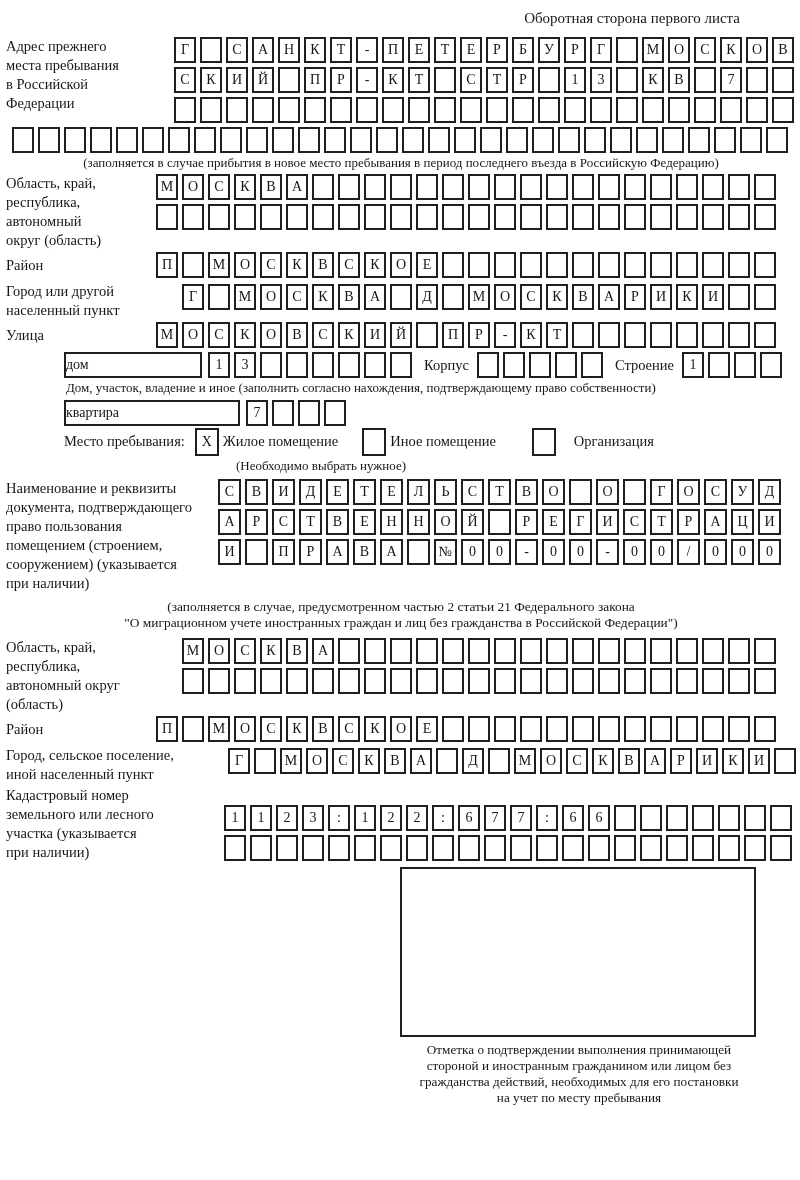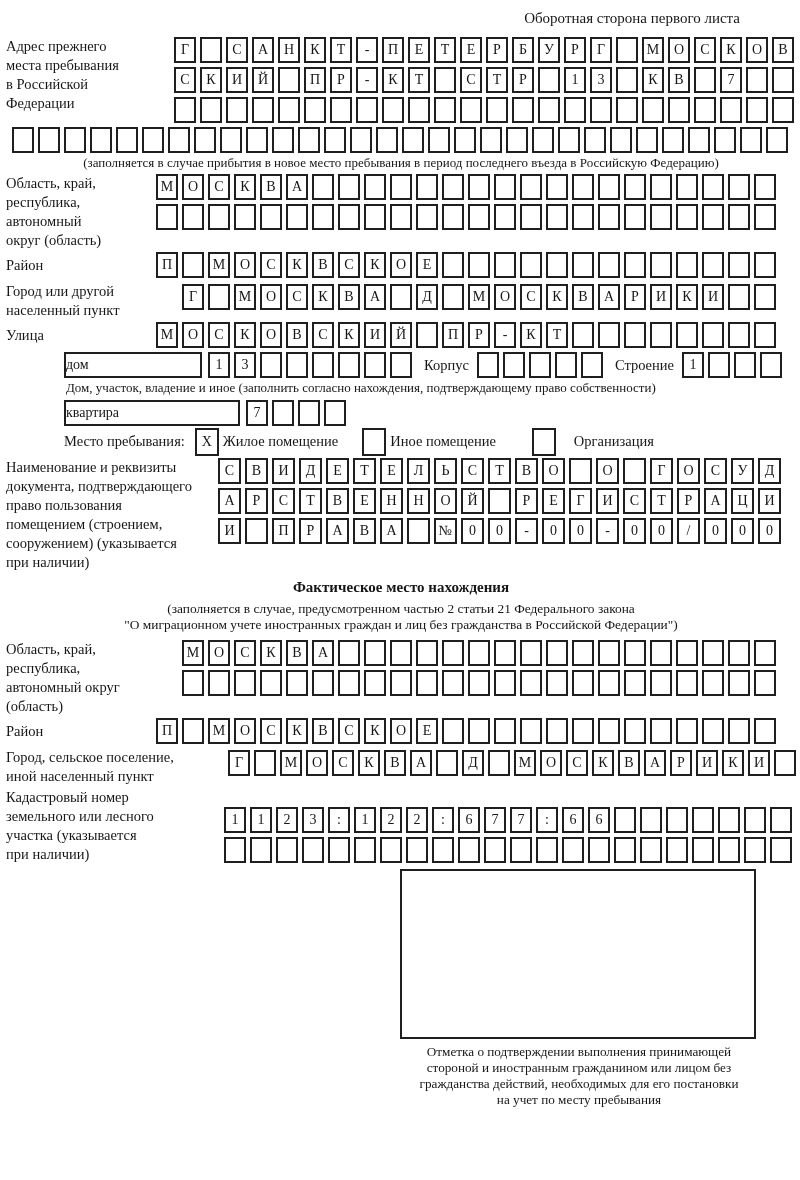--- a/index.html
+++ b/index.html
@@ -376,20 +376,21 @@
     <div class="inlbl">Жилое помещение</div>
     <div class="cells cbx gap14">
         <span class="cell">&nbsp;</span>
       </div>
     <div class="inlbl">Иное помещение</div>
     <div class="cells cbx gap26">
         <span class="cell">&nbsp;</span>
       </div>
     <div class="inlbl gap14">Организация</div>
   </div>
+  <div class="note staynote mb6">(Необходимо выбрать нужное)</div>
 
   <div class="frow mb6">
     <div class="lbl w212">Наименование и реквизиты
 документа, подтверждающего
 право пользования
 помещением (строением,
 сооружением) (указывается
 при наличии)</div>
     <div class="rows wide">
       <div class="cells">
@@ -457,21 +458,20 @@
           <span class="cell">0</span>
           <span class="cell">0</span>
           <span class="cell">/</span>
           <span class="cell">0</span>
           <span class="cell">0</span>
           <span class="cell">0</span>
         </div>
     </div>
   </div>
 
-  <div class="ftitle">Фактическое место нахождения</div>
   <div class="lawnote">(заполняется в случае, предусмотренном частью 2 статьи 21 Федерального закона
 "О миграционном учете иностранных граждан и лиц без гражданства в Российской Федерации")</div>
 
   <div class="frow mb2">
     <div class="lbl w176">Область, край,
 республика,
 автономный округ
 (область)</div>
     <div class="rows">
       <div class="cells">

